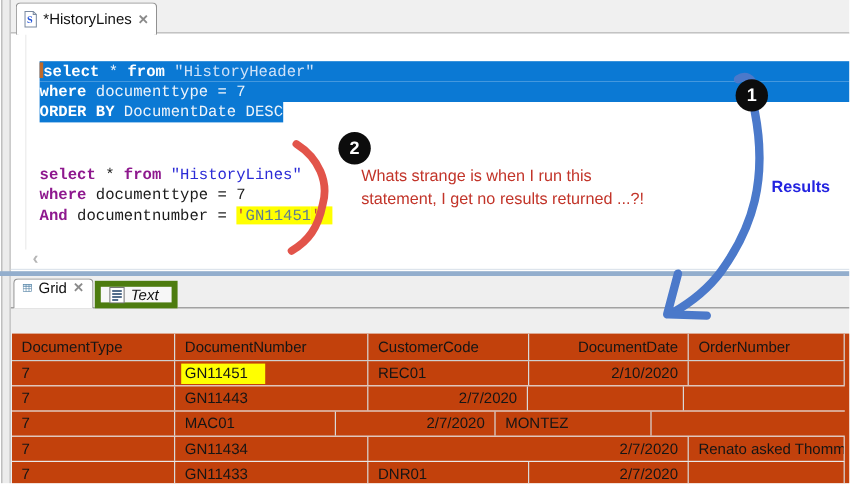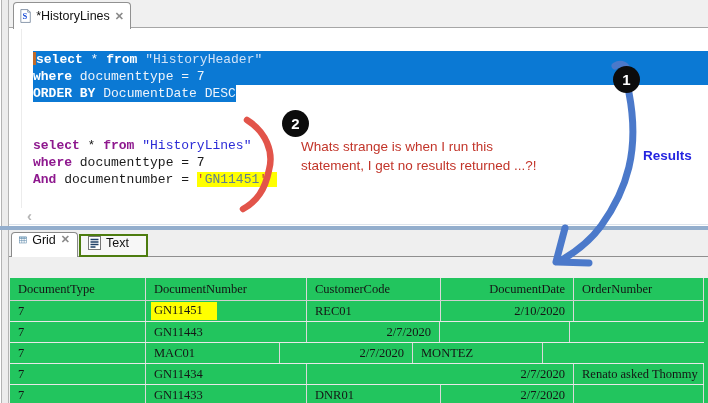--- a/index.html
+++ b/index.html
@@ -44,26 +44,26 @@
   .editor-sep { position:absolute; left:9px; right:0; top:224px; height:1px; background:#dde4ec; }
   .editor-border { position:absolute; left:0; right:0; top:226px; height:4px; background:#93aecd; }
   
   .bottom { position:absolute; left:9px; right:0; top:230px; height:173px; background:#efefef; }
   .res-tabbar { position:absolute; left:0; right:0; top:0; height:27px;
     background:#efefef; border-bottom:1px solid #8f8f8f; }
   .res-tab { display:flex; align-items:flex-start; gap:5px; padding:0 7px; position:absolute; }
   .res-tab.active { left:2px; top:2px; height:25px; width:67px; background:#fff;
     border:1px solid #8a8a8a; border-bottom:none; border-radius:4px 4px 0 0; z-index:2; }
   .res-tab.inactive { left:70px; top:4px; height:23px; width:69px; background:#f7f7f7;
-    border:2px solid #4d7c0f; }
+    border:5px solid #4d7c0f;font-style:italic; }
   .res-title { position:absolute; left:0; right:0; top:28px; height:20px; background:#f7f7f7;
     border-bottom:1px solid #c9c9c9; font-size:12.5px; color:#111;
     line-height:20px; padding-left:5px; }
-  .res-table { position:absolute; left:1px; right:0; top:48px; bottom:0; background:#22c55e;
-    font-size:12.5px; overflow:hidden;font-family:Liberation Serif, serif; }
+  .res-table { position:absolute; left:1px; right:0; top:48px; bottom:0; background:#c2410c;
+    font-size:12.5px; overflow:hidden; }
   .t-row { display:flex; height:21px; border-bottom:1px solid #e8e8e8; width:694px; }
   .t-row.head { height:23px; border-bottom:1px solid #cfcfcf; }
   .t-cell { padding:0 8px; border-right:1px solid #d9d9d9; display:flex; align-items:center;
     white-space:nowrap; overflow:hidden; color:#151515; }
   .t-cell.right { justify-content:flex-end; }
   .cell-hl { background:#ffff00; padding:1px 14px 2px 3px; margin-left:-3px; }
   
   .overlay { position:absolute; left:0; top:0; width:708px; height:403px;
     pointer-events:none; z-index:40; }
   .num-circle { position:absolute; width:27px; height:27px; border-radius:50%;

